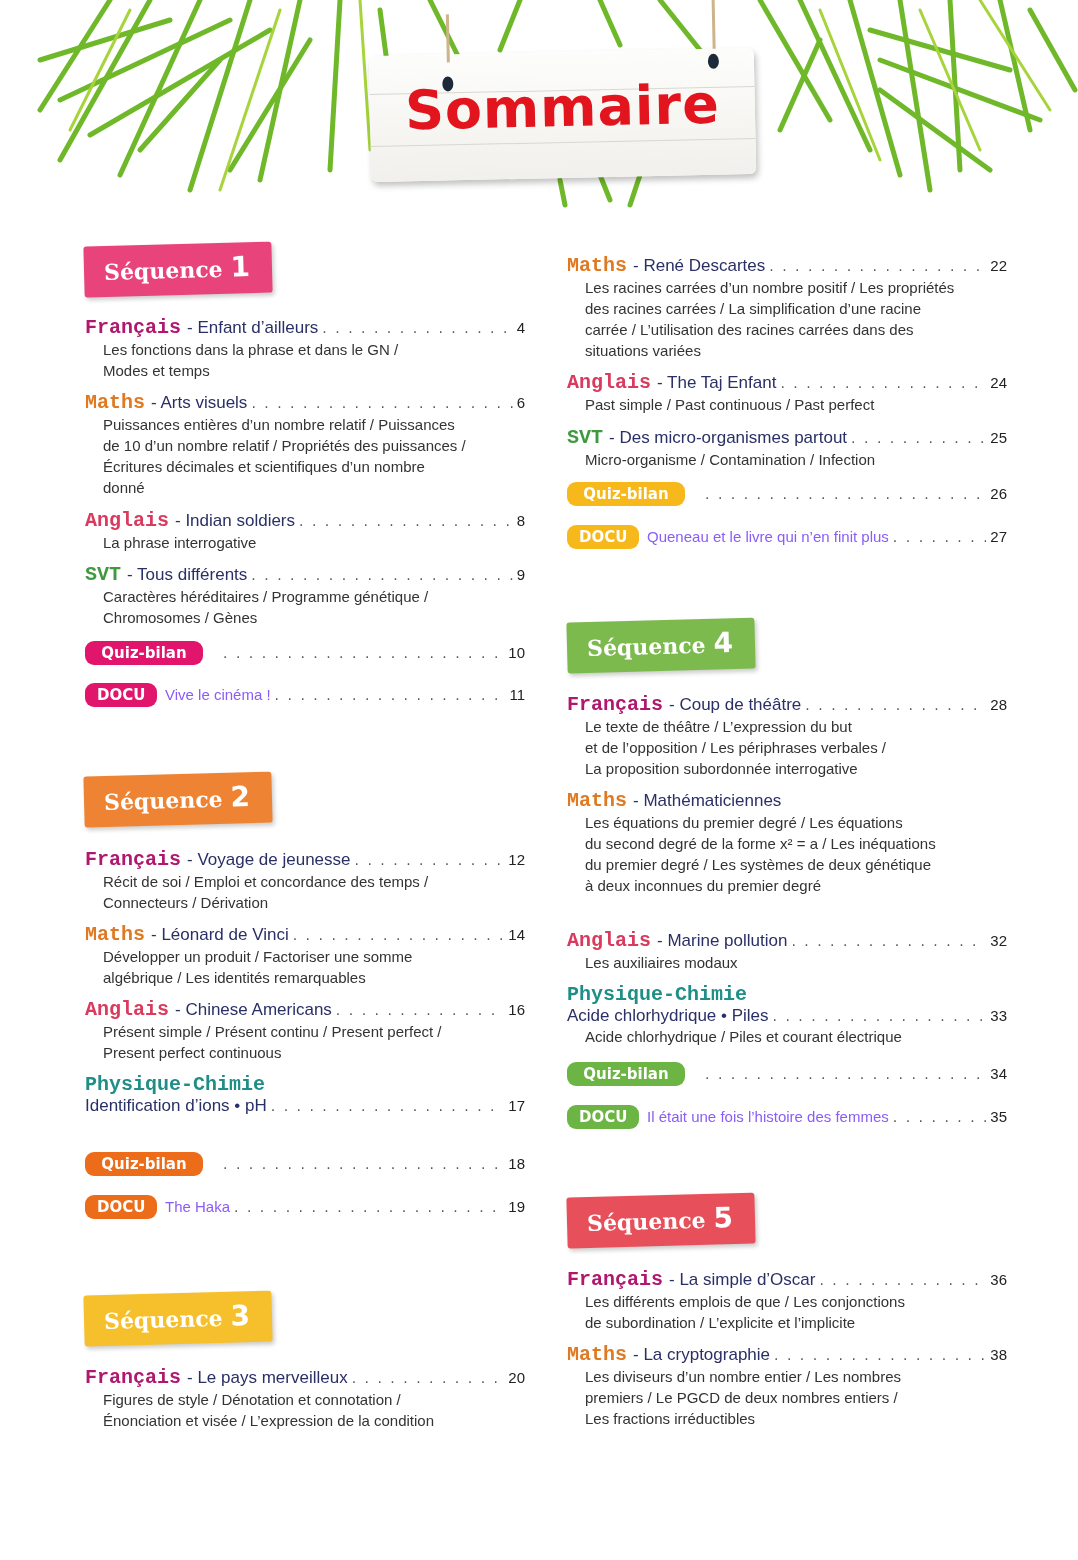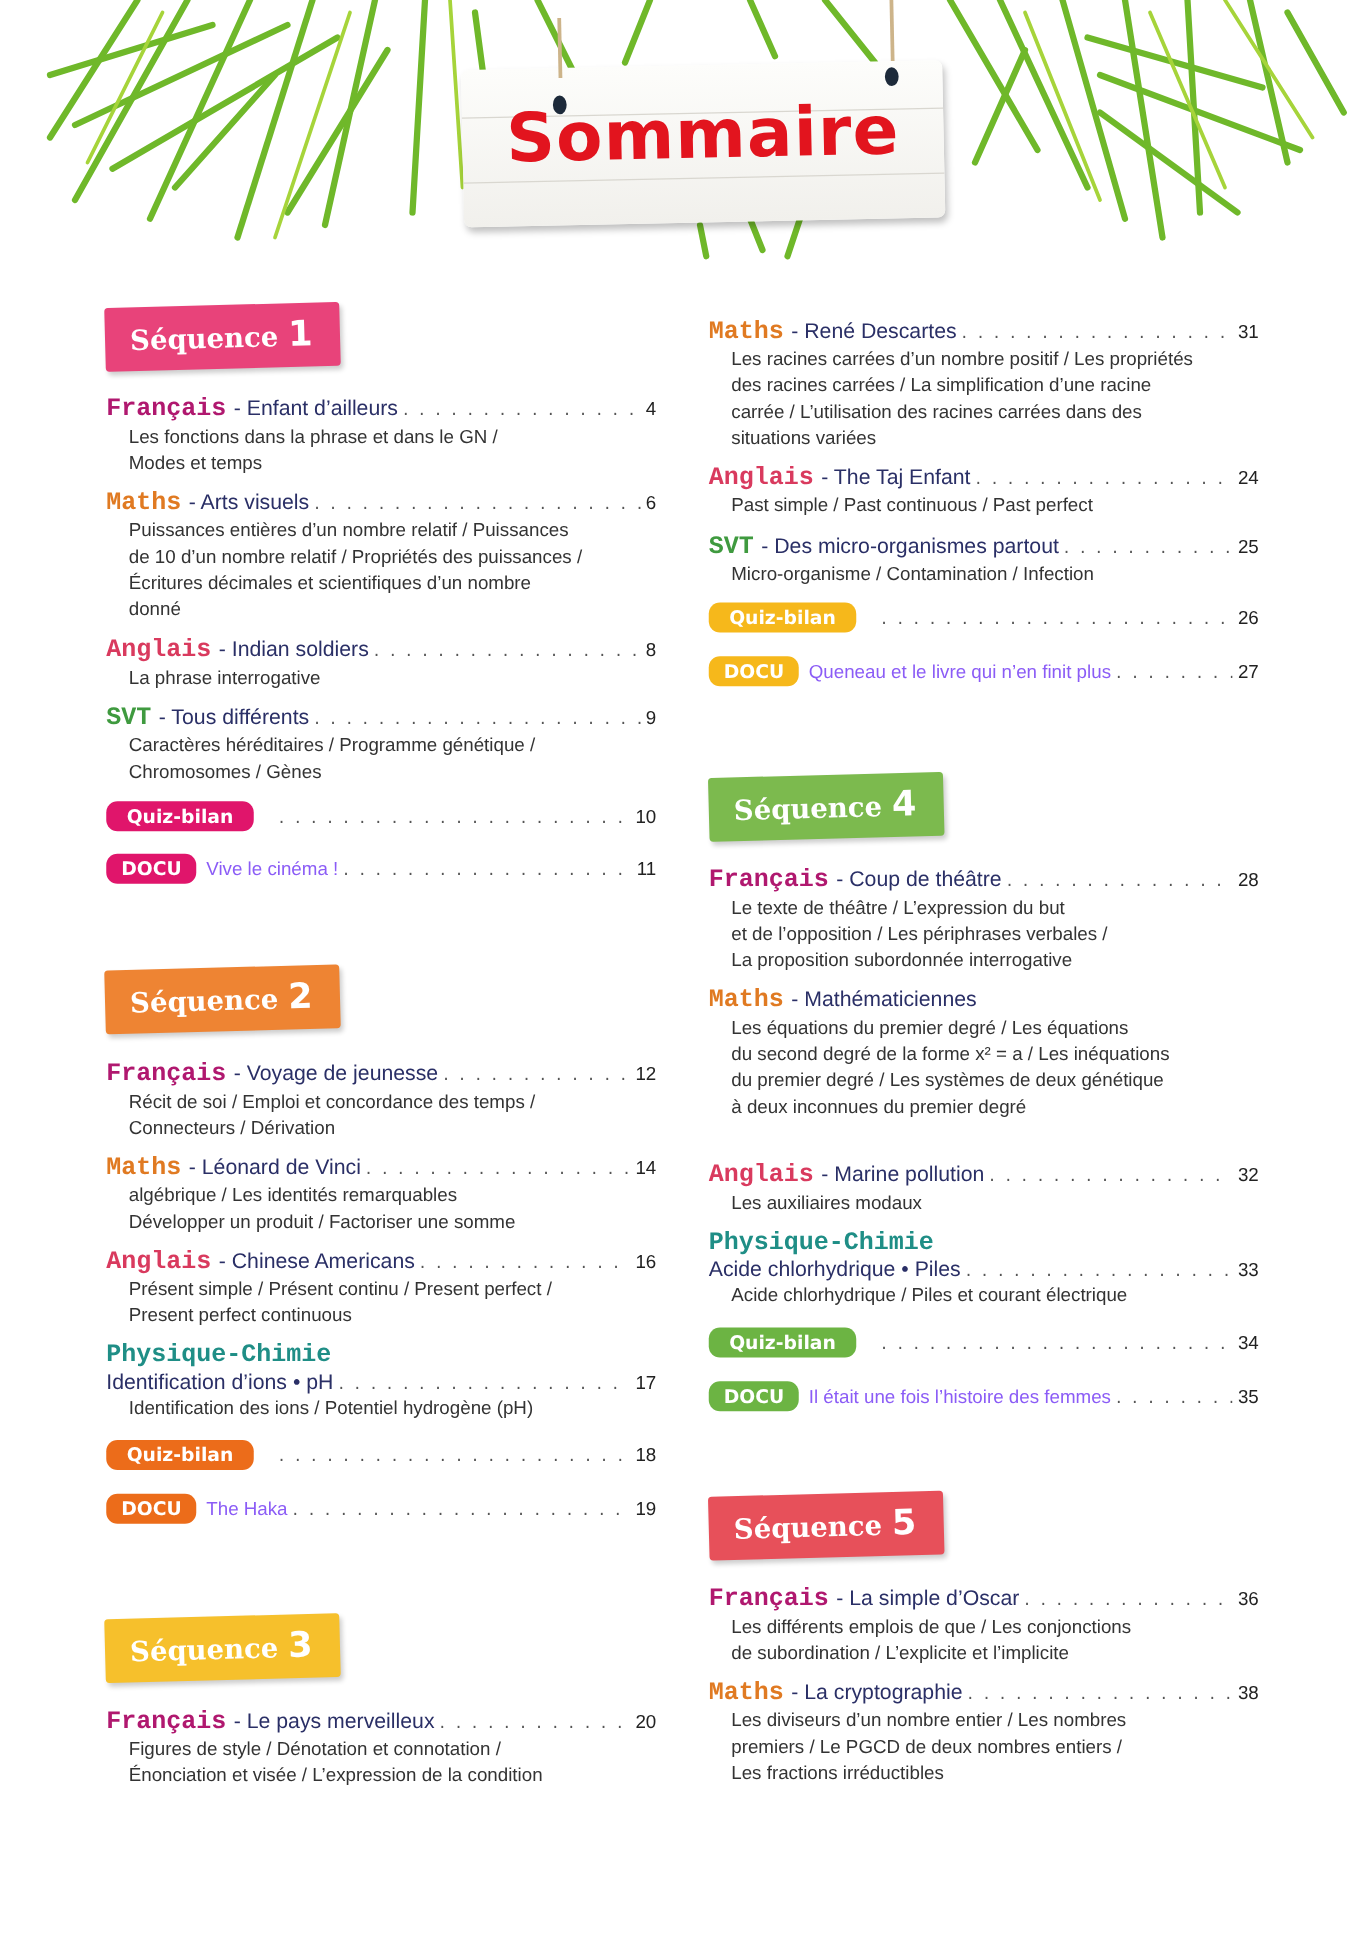--- a/index.html
+++ b/index.html
@@ -184,22 +184,22 @@
 </div>
 
 <div class="entry" style="left:85px; top:923px;">
   <div class="entry-line">
       <span class="subject" style="color:#e07a22">Maths</span>
       <span class="title">- Léonard de Vinci</span>
       <span class="dots"></span>
       <span class="page">14</span>
     </div>
   <div class="desc">
+      <div>Développer un produit / Factoriser une somme</div>
       <div>algébrique / Les identités remarquables</div>
-      <div>Développer un produit / Factoriser une somme</div>
     </div>
 </div>
 
 <div class="entry" style="left:85px; top:998px;">
   <div class="entry-line">
       <span class="subject" style="color:#d93a5e">Anglais</span>
       <span class="title">- Chinese Americans</span>
       <span class="dots"></span>
       <span class="page">16</span>
     </div>
@@ -208,23 +208,20 @@
       <div>Present perfect continuous</div>
     </div>
 </div>
 
 <div class="entry" style="left:85px; top:1073px;">
   <div class="subject" style="color:#1f8e86">Physique-Chimie</div>
   <div class="entry-line">
       <span class="title">Identification d’ions • pH</span>
       <span class="dots"></span>
       <span class="page">17</span>
-    </div>
-  <div class="desc">
-      <div>Identification des ions / Potentiel hydrogène (pH)</div>
     </div>
 </div>
 
 <div class="entry" style="left:85px; top:1152px;">
   <div class="entry-line">
       <span class="pill pill-quiz" style="background:#ec6c1a">Quiz-bilan</span>
       <span class="dots" style="margin-left:20px"></span>
       <span class="page">18</span>
     </div>
 </div>
@@ -253,21 +250,21 @@
       <div>Figures de style / Dénotation et connotation /</div>
       <div>Énonciation et visée / L’expression de la condition</div>
     </div>
 </div>
 
 <div class="entry" style="left:567px; top:254px;">
   <div class="entry-line">
       <span class="subject" style="color:#e07a22">Maths</span>
       <span class="title">- René Descartes</span>
       <span class="dots"></span>
-      <span class="page">31</span>
+      <span class="page">22</span>
     </div>
   <div class="desc">
       <div>Les racines carrées d’un nombre positif / Les propriétés</div>
       <div>des racines carrées / La simplification d’une racine</div>
       <div>carrée / L’utilisation des racines carrées dans des</div>
       <div>situations variées</div>
     </div>
 </div>
 
 <div class="entry" style="left:567px; top:371px;">

